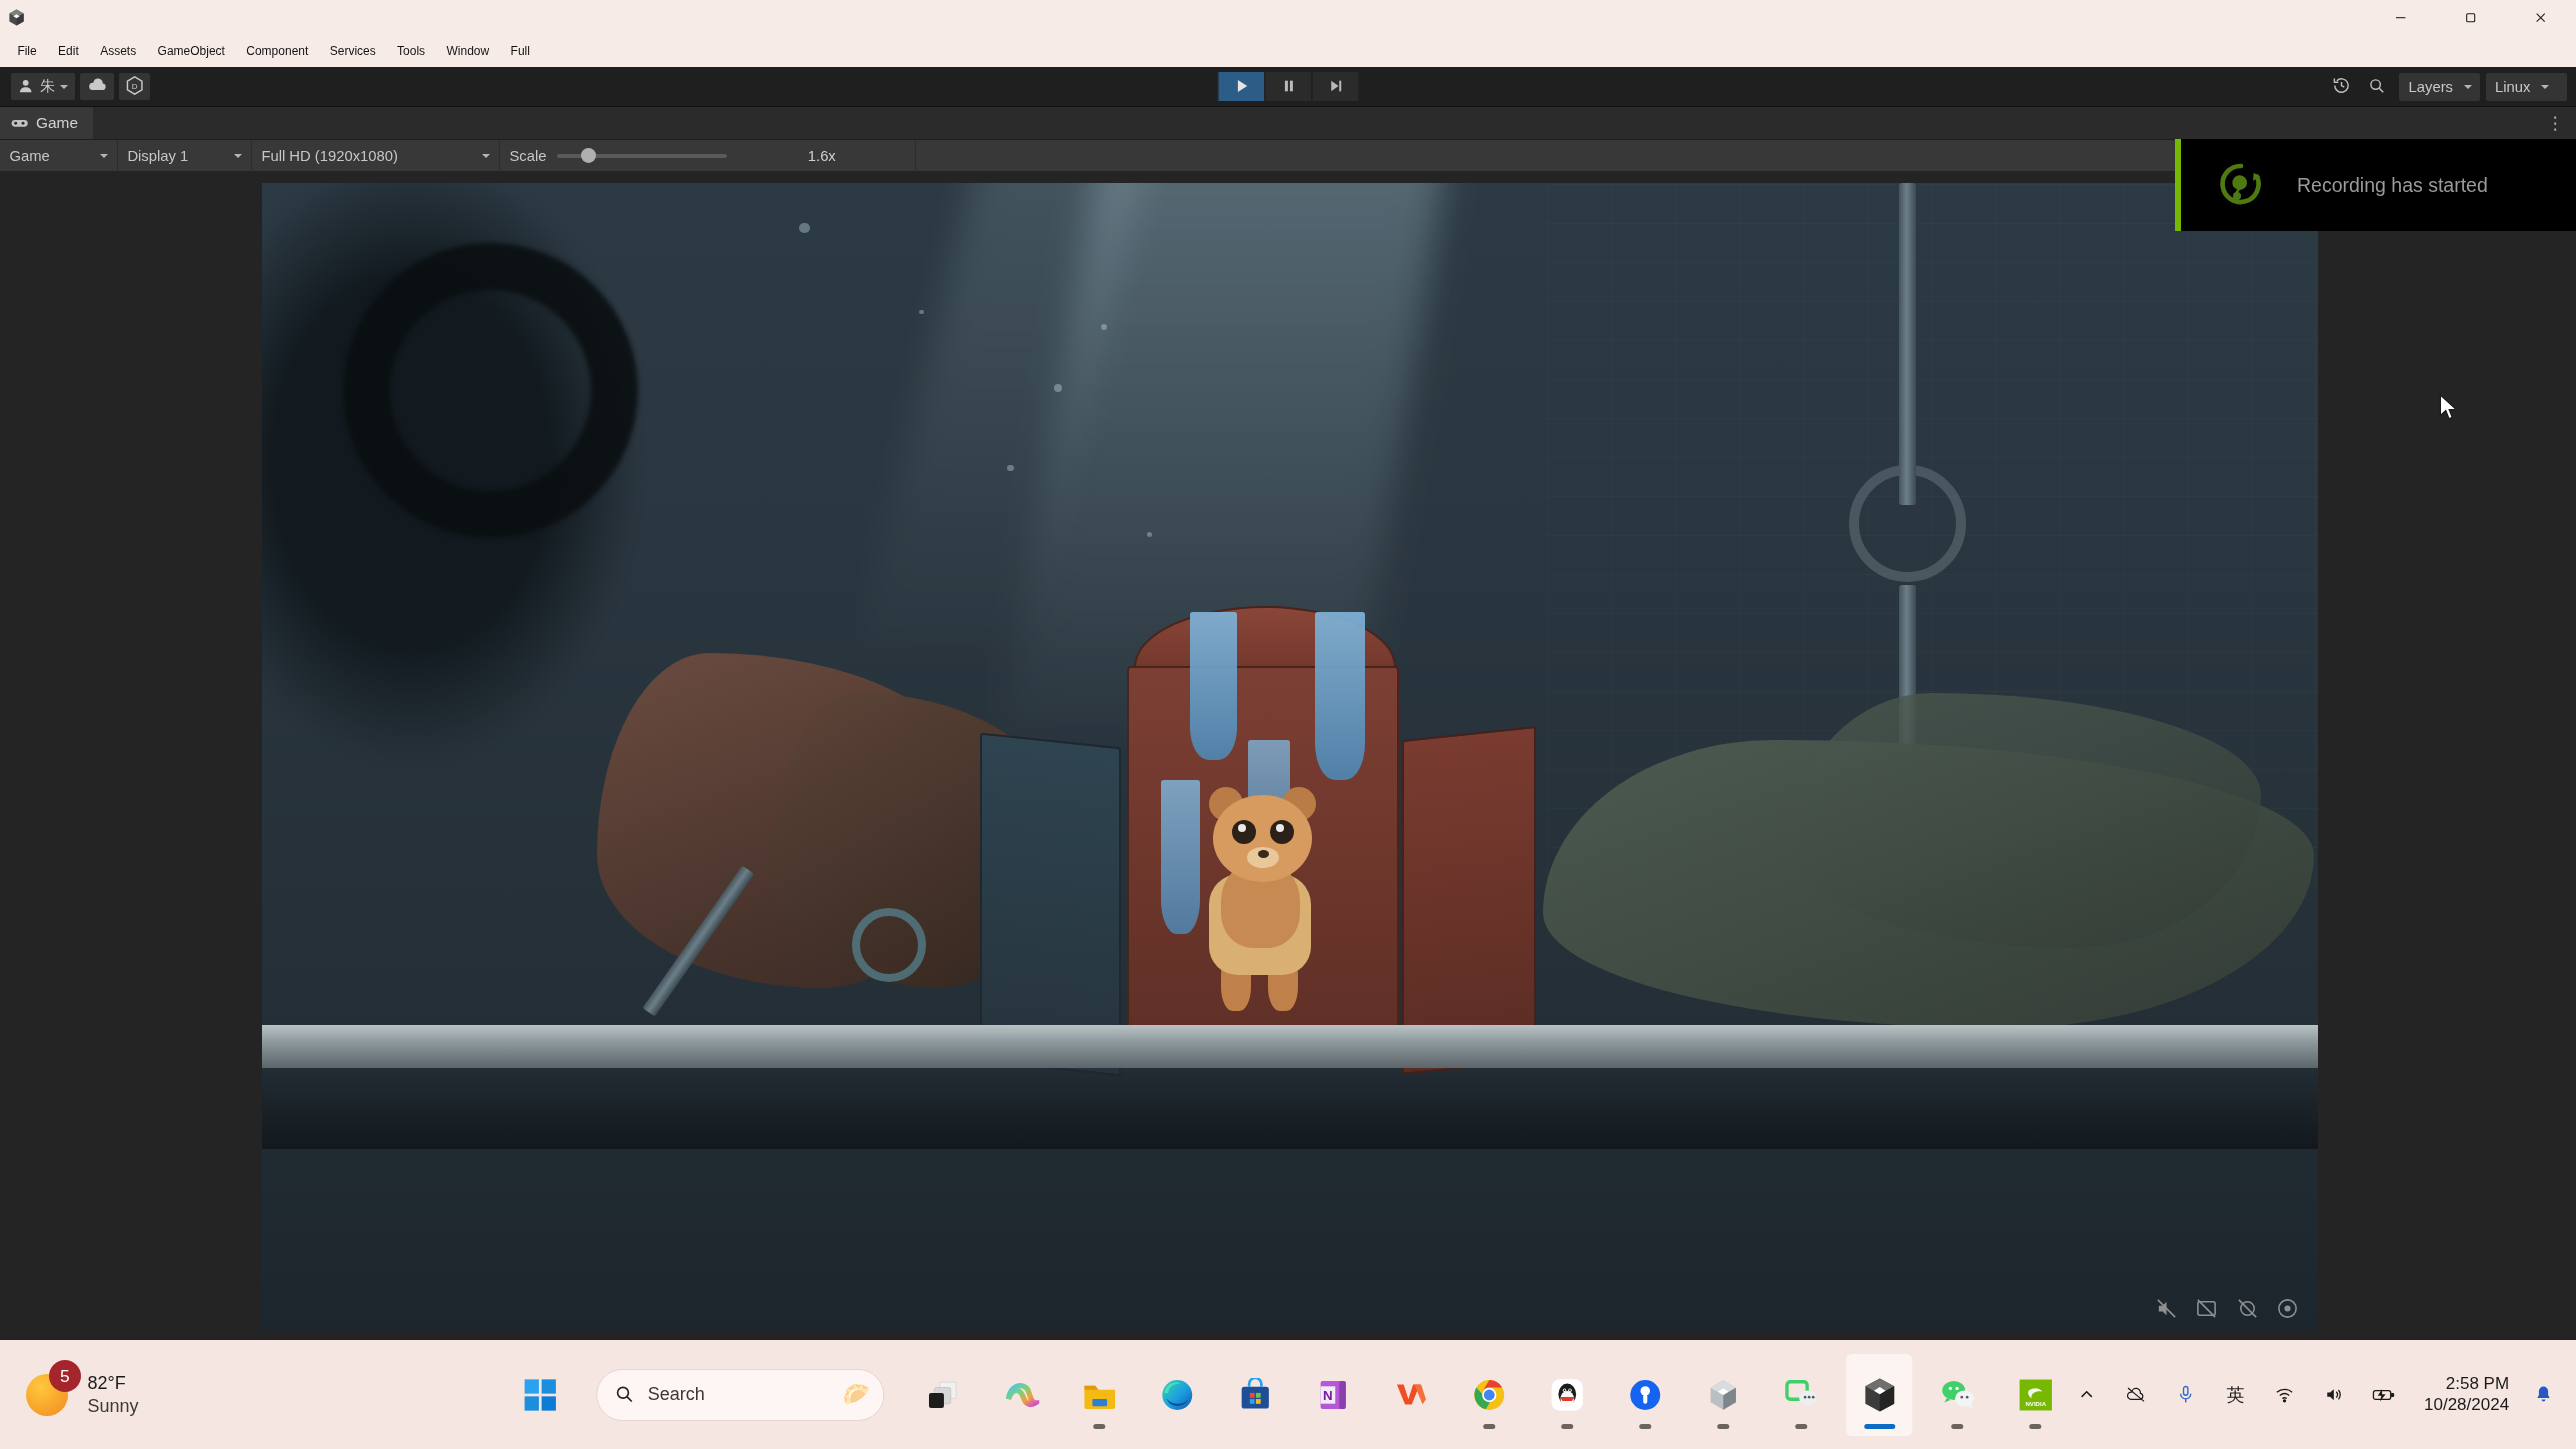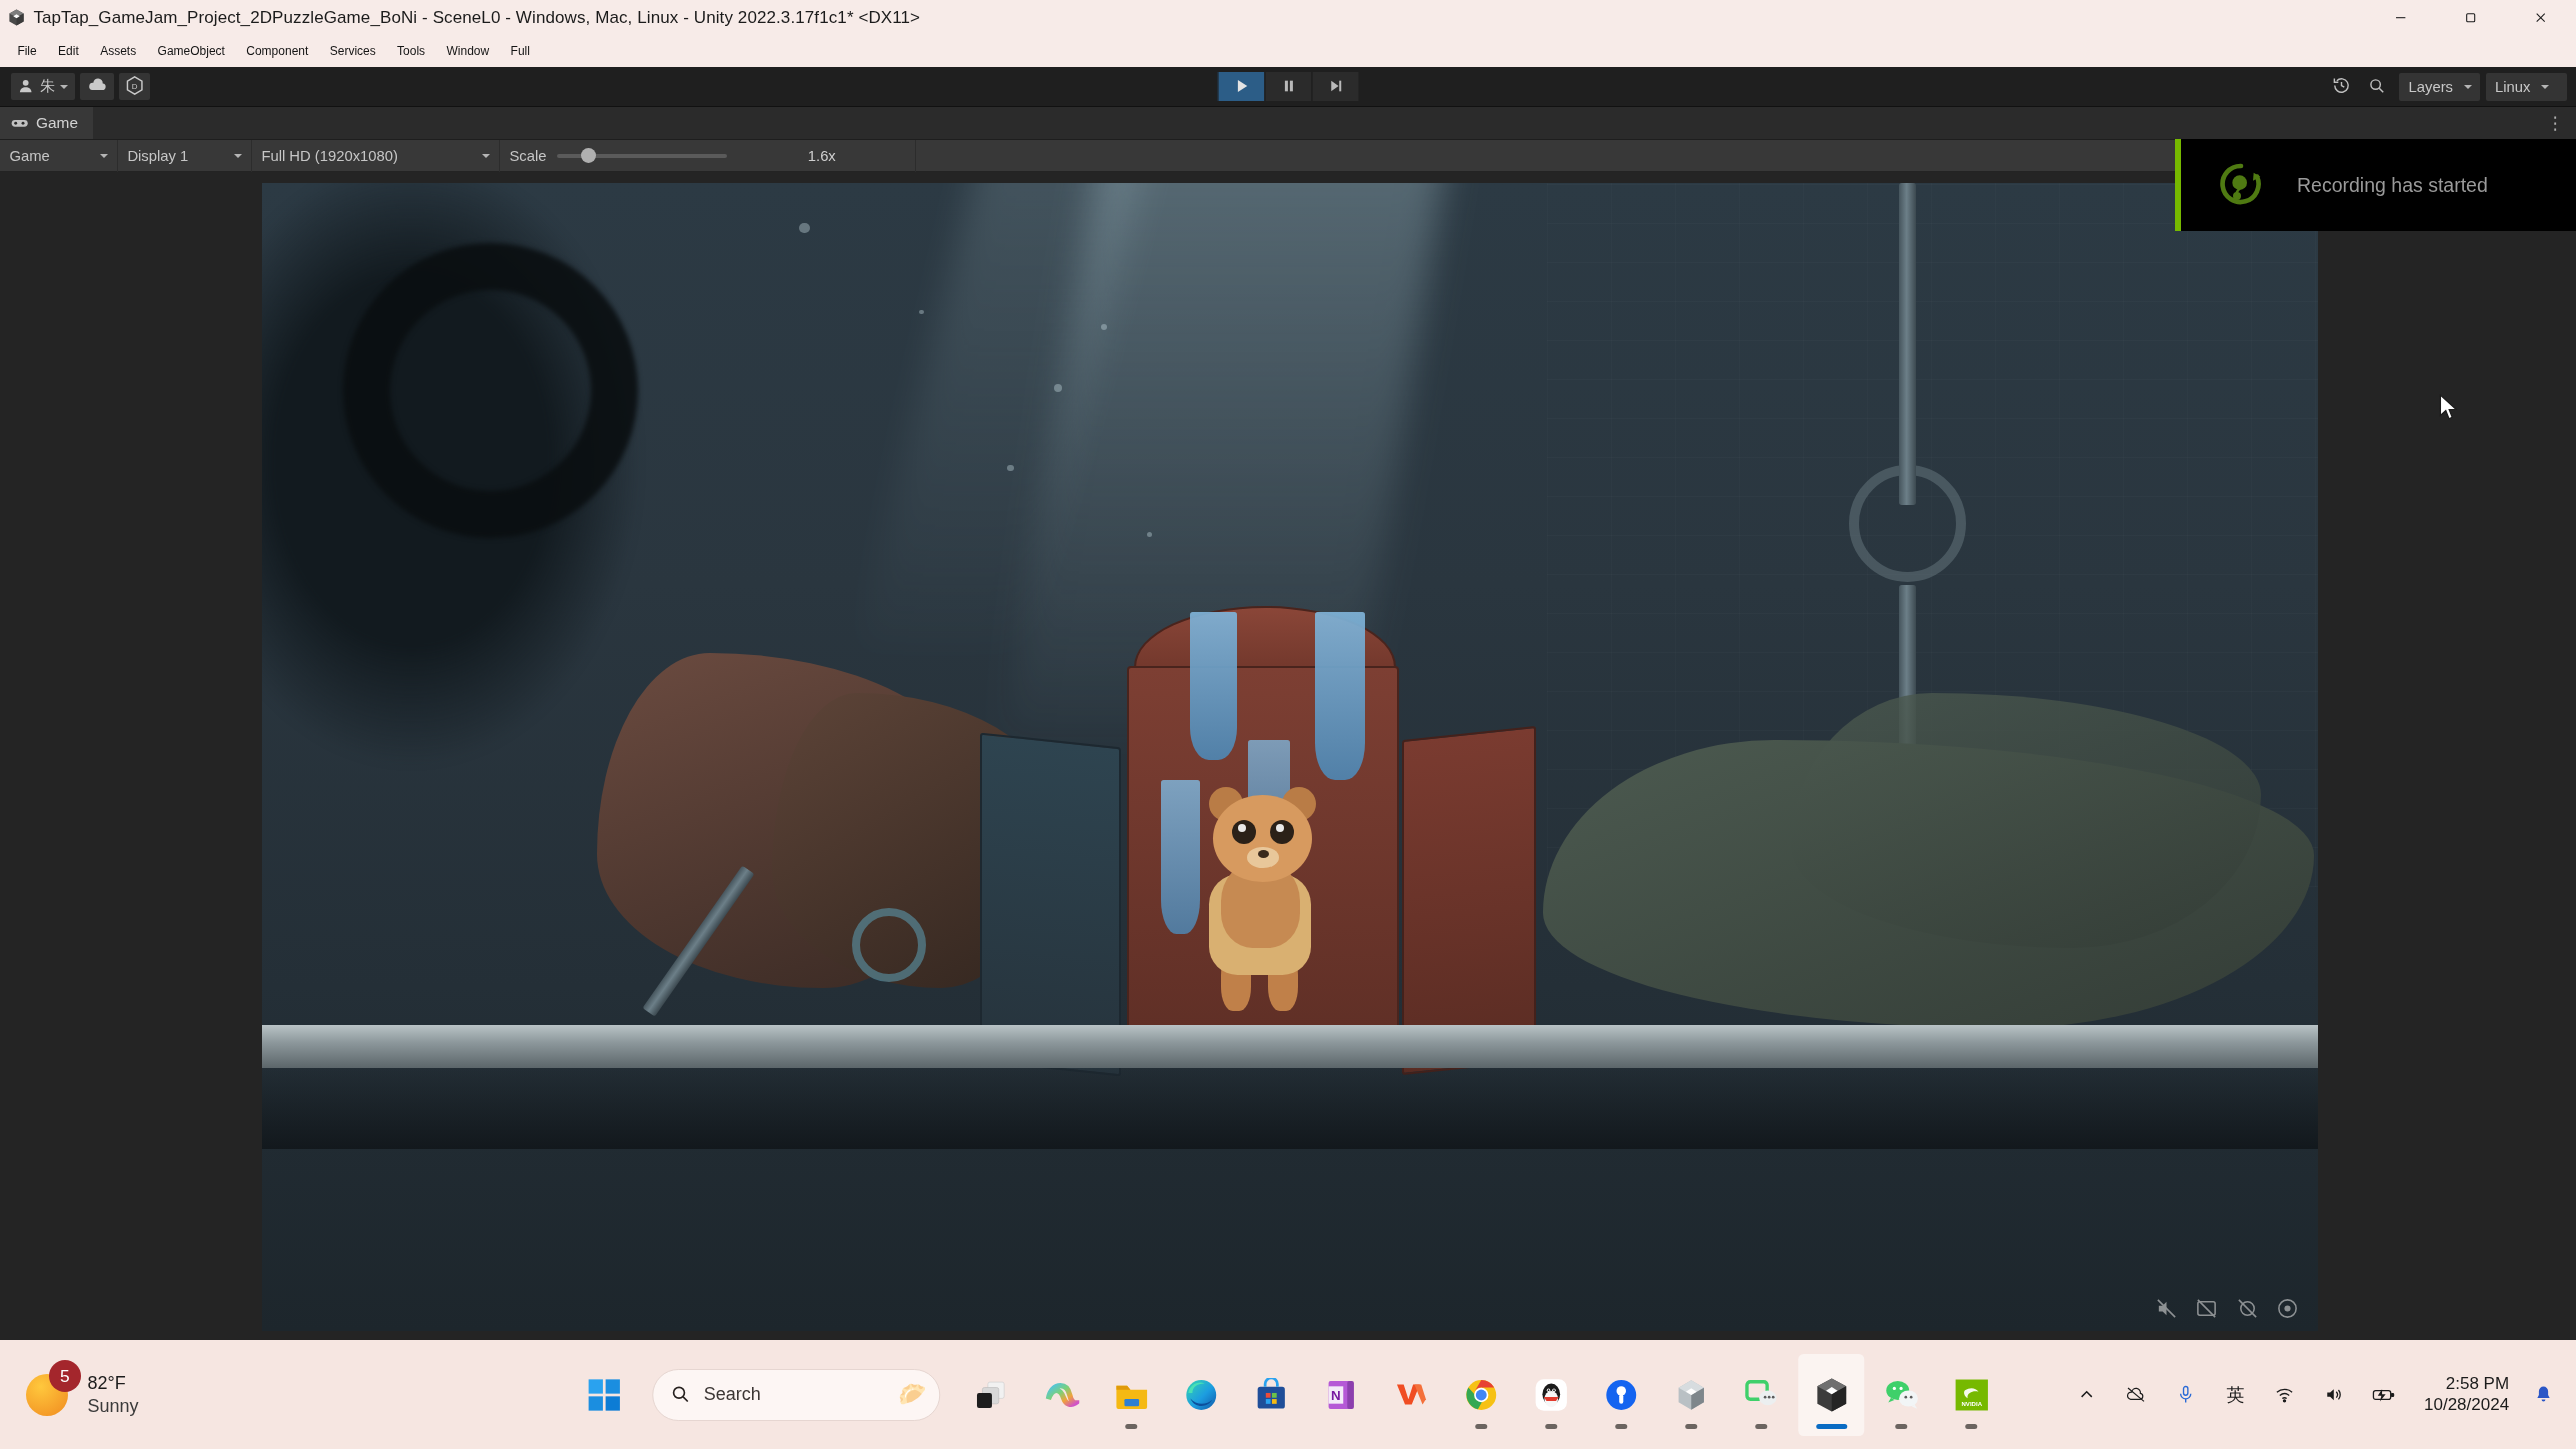--- a/index.html
+++ b/index.html
@@ -210,21 +210,21 @@
   #weather .badge {
     position:absolute; right:-13.4px; top:-13.4px; width:32px;height:32px;border-radius:50%;
     background:#a4262c; color:#fff; font-size:17.4px; display:flex; align-items:center; justify-content:center;
   }
   #weather .wtext { margin-left: 20px; line-height: 1.25; }
   #weather .wtemp { font-size:18px; color:#1b1b1b; }
   #weather .wdesc { font-size:18px; color:#3a3a3a; }
 
   #tbcenter {
     position:absolute; left: 50%; transform: translateX(-50%);
-    display:flex; align-items:center; gap: 4px;
+    display:flex; align-items:center; gap: 12px;
   }
   .tbicon {
     width: 66px; height: 82px; display:flex; flex-direction:column;
     align-items:center; justify-content:center; position:relative;
     border-radius: 5.4px;
   }
   .tbicon.active { background: rgba(255,255,255,0.55); }
   .tbicon .glyph { width:42px; height:42px; display:flex; align-items:center; justify-content:center; }
   .tbicon .dot {
     position:absolute; bottom: 6.7px; width: 12px; height: 4.7px; border-radius:2.7px; background:#6b6460;
@@ -253,21 +253,20 @@
 
 <div id="titlebar">
   <div class="tb-icon">
     <svg width="19" height="19" viewBox="0 0 24 24">
       <polygon points="12,2 21,7 21,17 12,22 3,17 3,7" fill="#4a4a4a"></polygon>
       <polygon points="12,2 21,7 12,12 3,7" fill="#7d7d7d"></polygon>
       <polygon points="12,12 21,7 21,17 12,22" fill="#3a3a3a"></polygon>
       <polygon points="12,8 16,10.5 12,13 8,10.5" fill="#fdfdfd"></polygon>
     </svg>
   </div>
-  <div class="tb-title">TapTap_GameJam_Project_2DPuzzleGame_BoNi - SceneL0 - Windows, Mac, Linux - Unity 2022.3.17f1c1* &lt;DX11&gt;</div>
   <div class="winbtns">
     <div class="winbtn">
       <svg width="17.4" height="17.4" viewBox="0 0 26 26">
           <line x1="6" y1="13" x2="20" y2="13" stroke="#1b1b1b" stroke-width="1.6"></line>
         </svg>
     </div>
     <div class="winbtn">
       <svg width="17.4" height="17.4" viewBox="0 0 26 26">
           <rect x="7" y="7" width="12" height="12" fill="none" stroke="#1b1b1b" stroke-width="1.6" rx="1.5"></rect>
         </svg>

